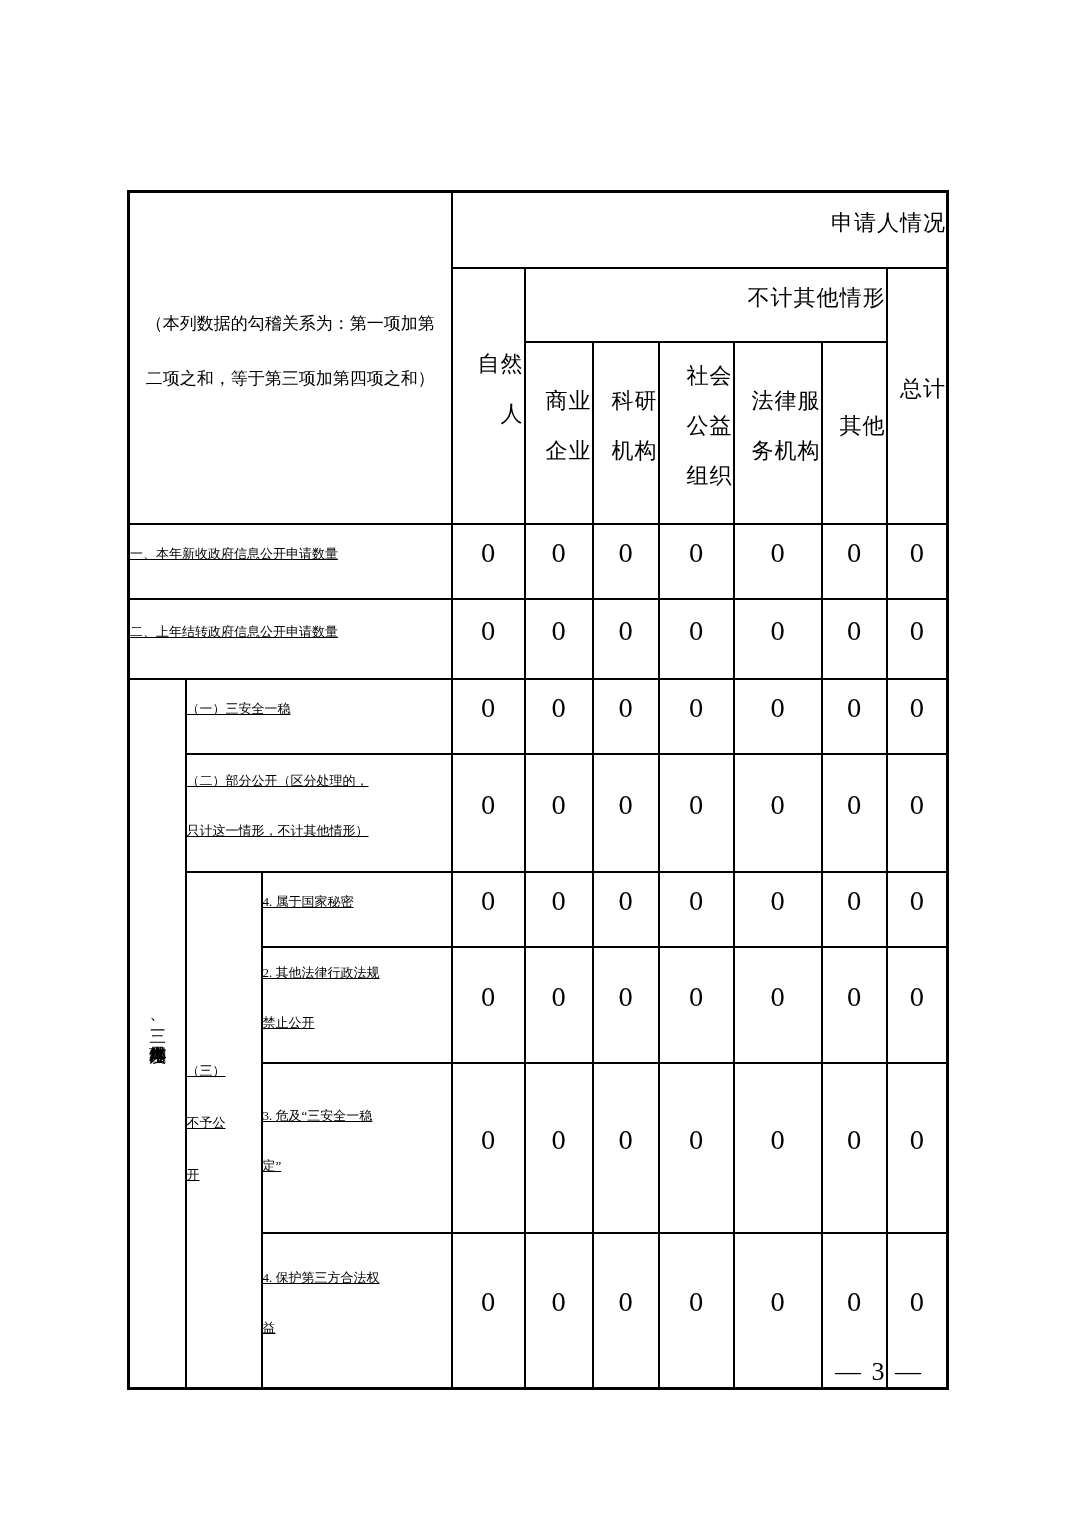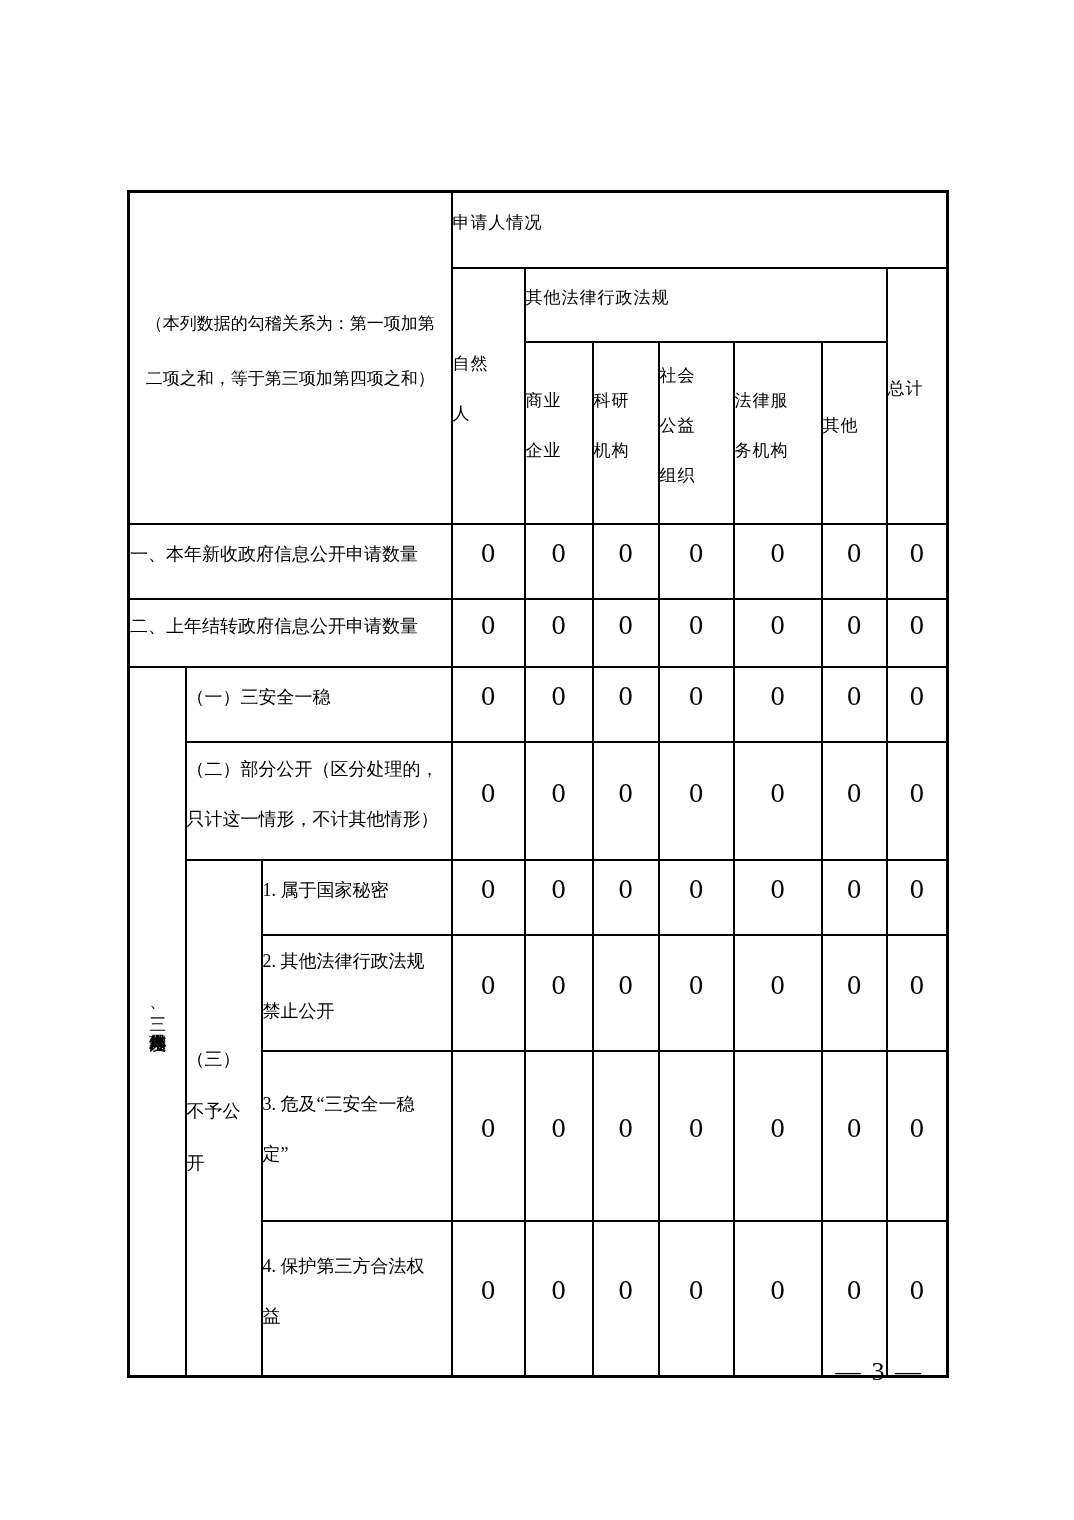--- a/index.html
+++ b/index.html
@@ -28,43 +28,44 @@
     border: 3px solid #000000;
   }
   table.report td {
     border: 2px solid #000000;
     vertical-align: middle;
     padding: 0 0 14px 0;
     overflow: hidden;
   }
   
   .chead {
-    text-align: left;
+    text-align: right;
     white-space: pre-line;
     line-height: 50px;
-    font-size: 17px;
+    font-size: 22px;
     letter-spacing: 1px;
   }
   
   .note {
     text-align: center;
     padding-left: 13px;
     padding-right: 6px;
     white-space: pre-line;
     line-height: 55px;
     font-size: 17px;
   }
   
   .rlabel {
     text-align: left;
     padding-left: 11px;
     padding-right: 4px;
     white-space: pre-line;
     line-height: 50px;
-    font-size: 18px;
+    font-size: 13px;
+    text-decoration: underline;
   }
   
   .sub3 {
     line-height: 52px;
     padding-left: 8px;
   }
   
   .num {
     text-align: center;
     font-size: 24px;
@@ -115,21 +116,21 @@
     <tbody>
         <tr style="height:76px">
       <td class="note" colspan="3" rowspan="3">（本列数据的勾稽关系为：第一项加第
 二项之和，等于第三项加第四项之和）</td>
       <td class="chead" colspan="7">申请人情况</td>
     </tr>
 
     <tr style="height:74px">
       <td class="chead" rowspan="2">自然
 人</td>
-      <td class="chead" colspan="5">其他法律行政法规</td>
+      <td class="chead" colspan="5">不计其他情形</td>
       <td class="chead" rowspan="2">总计</td>
     </tr>
 
     <tr style="height:182px">
       <td class="chead">商业
 企业</td>
       <td class="chead">科研
 机构</td>
       <td class="chead">社会
 公益
@@ -143,21 +144,21 @@
       <td class="rlabel" colspan="3">一、本年新收政府信息公开申请数量</td>
       <td class="num">0</td>
       <td class="num">0</td>
       <td class="num">0</td>
       <td class="num">0</td>
       <td class="num">0</td>
       <td class="num">0</td>
       <td class="num">0</td>
     </tr>
 
-    <tr style="height:68px">
+    <tr style="height:80px">
       <td class="rlabel" colspan="3">二、上年结转政府信息公开申请数量</td>
       <td class="num">0</td>
       <td class="num">0</td>
       <td class="num">0</td>
       <td class="num">0</td>
       <td class="num">0</td>
       <td class="num">0</td>
       <td class="num">0</td>
     </tr>
 
@@ -184,21 +185,21 @@
       <td class="num">0</td>
       <td class="num">0</td>
       <td class="num">0</td>
       <td class="num">0</td>
     </tr>
 
     <tr style="height:75px">
       <td class="rlabel sub3" rowspan="4">（三）
 不予公
 开</td>
-      <td class="rlabel">1. 属于国家秘密</td>
+      <td class="rlabel">4. 属于国家秘密</td>
       <td class="num">0</td>
       <td class="num">0</td>
       <td class="num">0</td>
       <td class="num">0</td>
       <td class="num">0</td>
       <td class="num">0</td>
       <td class="num">0</td>
     </tr>
 
     <tr style="height:94px">

